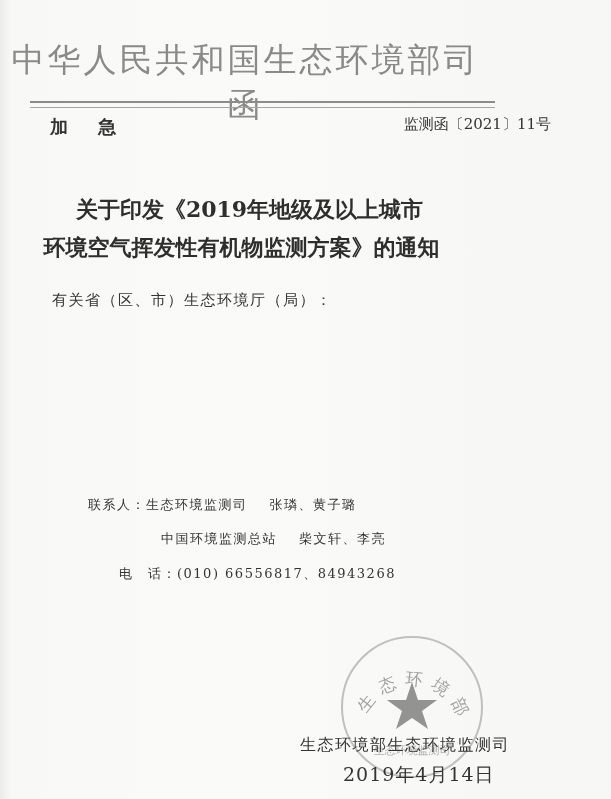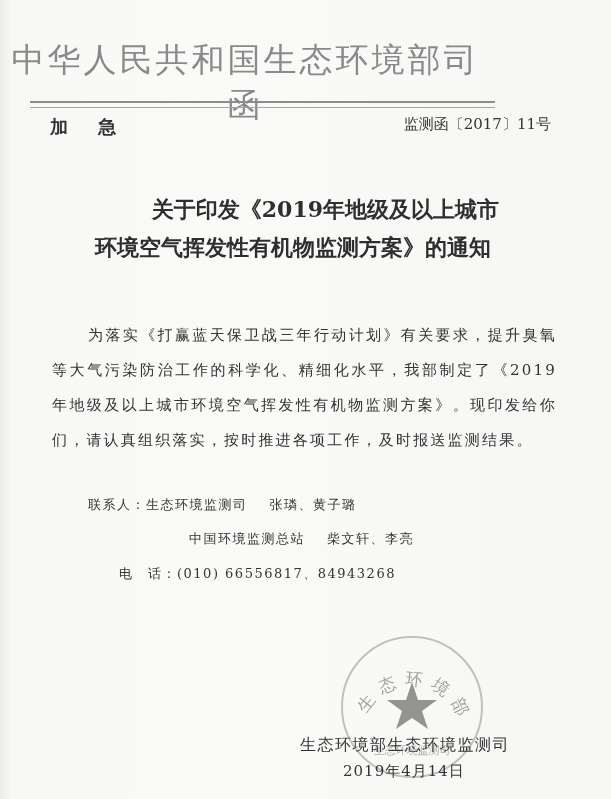--- a/index.html
+++ b/index.html
@@ -32,71 +32,71 @@
       position: absolute; left: 50px; top: 115px;
       font-size: 18px; font-weight: bold; letter-spacing: 12px;
       color: #333;
       font-family: "DejaVu Sans", sans-serif;
     }
     .docno {
       position: absolute; right: 60px; top: 115px;
       font-size: 15px; color: #333;
     }
     .title {
-      position: absolute; left: 0; width: 499px; text-align: right;
+      position: absolute; left: 0; width: 499px; text-align: center;
       font-size: 22px; font-weight: bold; color: #2e2e2e;
       font-family: "DejaVu Serif", serif;
     }
     .title.l1 { top: 195px; }
     .title.l2 { top: 233px; left: -8px; }
     .para {
       position: absolute; left: 52px; width: 505px;
       font-size: 15px; line-height: 35px; color: #333;
       letter-spacing: 2.2px;
     }
     .addressee { top: 283px; letter-spacing: 1.5px; }
     .body-text { top: 318px; text-indent: 36px; text-align: justify; }
     .contact {
       position: absolute; font-size: 13px; color: #333; letter-spacing: 1.5px;
     }
     .c1 { left: 88px; top: 496px; }
-    .c2 { left: 161px; top: 530px; margin-left: 28px; }
+    .c2 { left: 161px; top: 530px; }
     .c3 { left: 88px; top: 565px; margin-left: 31px; }
     .gap { display: inline-block; width: 22px; }
     .seal {
       position: absolute; left: 341px; top: 636px; width: 138px; height: 138px;
       border-radius: 50%;
       border: 2px solid rgba(120,120,120,0.55);
       opacity: 0.8;
     }
     .seal svg { position: absolute; left: 0; top: 0; }
     .sign {
       position: absolute; left: 300px; top: 735px;
       font-size: 16px; color: #333; letter-spacing: 1.5px;
     }
     .date {
       position: absolute; left: 343px; top: 762px;
-      font-size: 15px; color: #333; letter-spacing: 1px;
+      font-size: 19px; color: #333; letter-spacing: 1px;
     }
   </style>
 </head>
 <body>
 
 <div class="page">
 
   <div class="letterhead">中华人民共和国生态环境部司函</div>
   <div class="rule"></div>
 
   <div class="urgent">加 急</div>
-  <div class="docno">监测函〔2017〕11号</div>
+  <div class="docno">监测函〔2021〕11号</div>
 
   <div class="title l1">关于印发《2019年地级及以上城市</div>
   <div class="title l2">环境空气挥发性有机物监测方案》的通知</div>
 
-  <div class="para body-text">为落实《打赢蓝天保卫战三年行动计划》有关要求，提升臭氧等大气污染防治工作的科学化、精细化水平，我部制定了《2019年地级及以上城市环境空气挥发性有机物监测方案》。现印发给你们，请认真组织落实，按时推进各项工作，及时报送监测结果。</div>
+  <div class="para addressee">有关省（区、市）生态环境厅（局）：</div>
 
   <div class="contact c1">
     <span>联系人：</span><span>生态环境监测司</span><span class="gap"></span><span>张璘、黄子璐</span>
   </div>
   <div class="contact c2">
     <span>中国环境监测总站</span><span class="gap"></span><span>柴文轩、李亮</span>
   </div>
   <div class="contact c3">
     <span>电　话：</span><span>(010) 66556817、84943268</span>
   </div>

